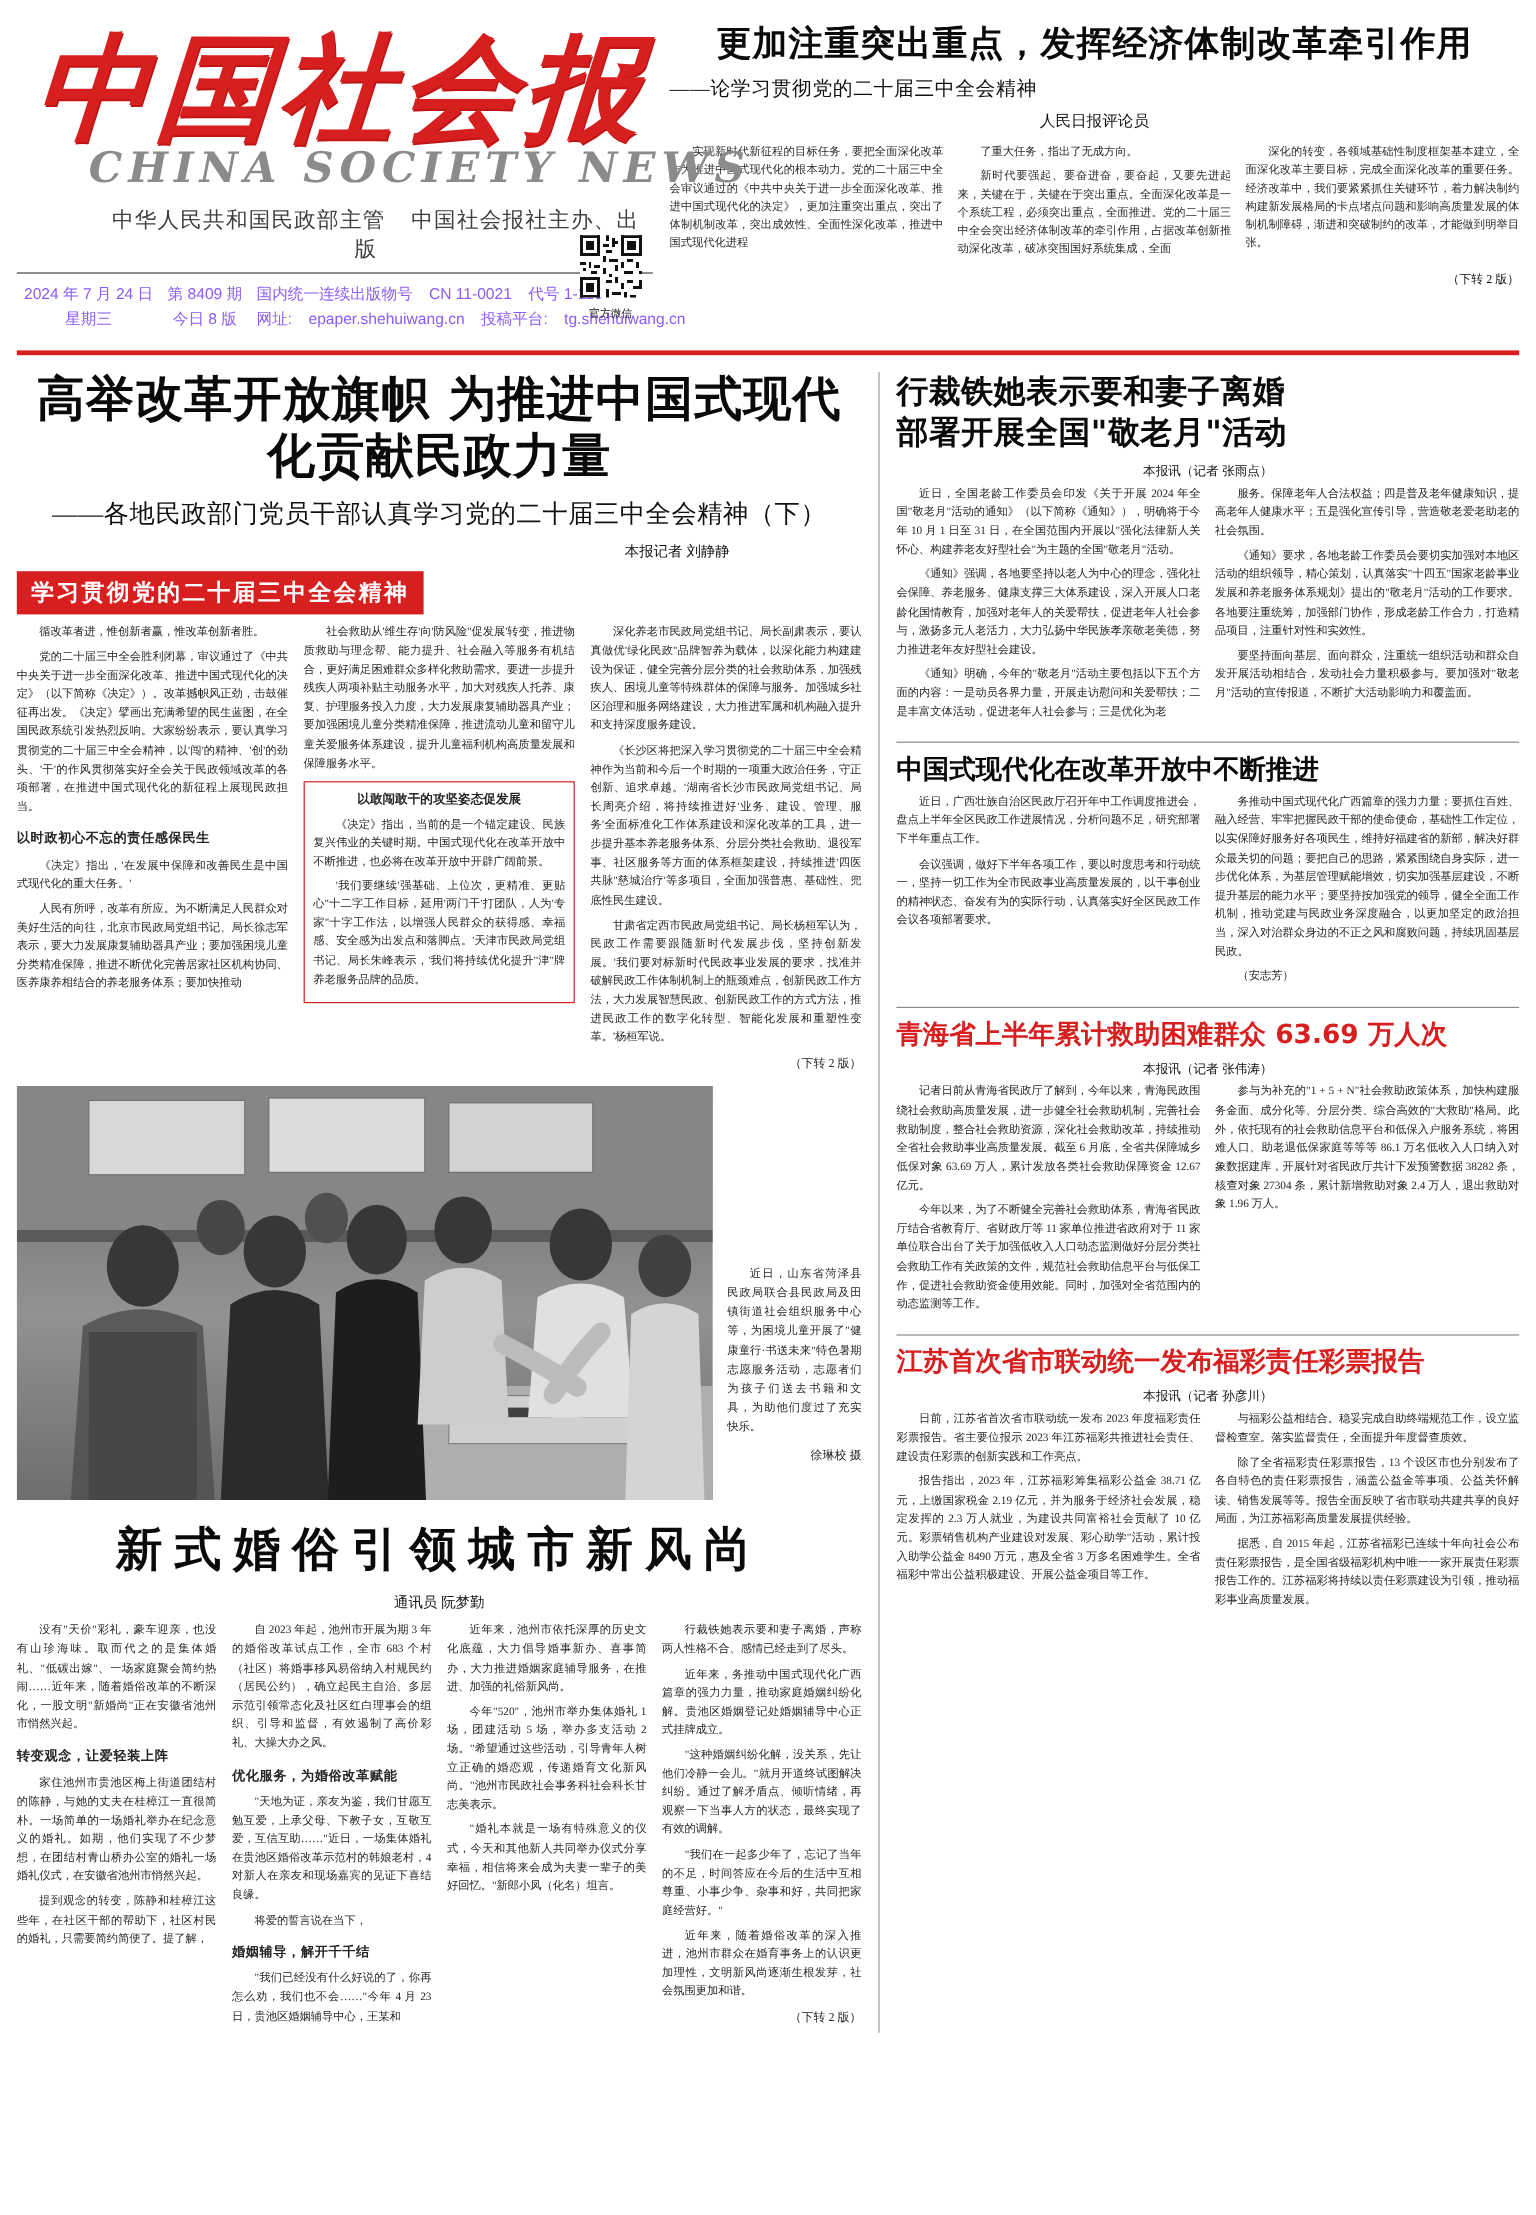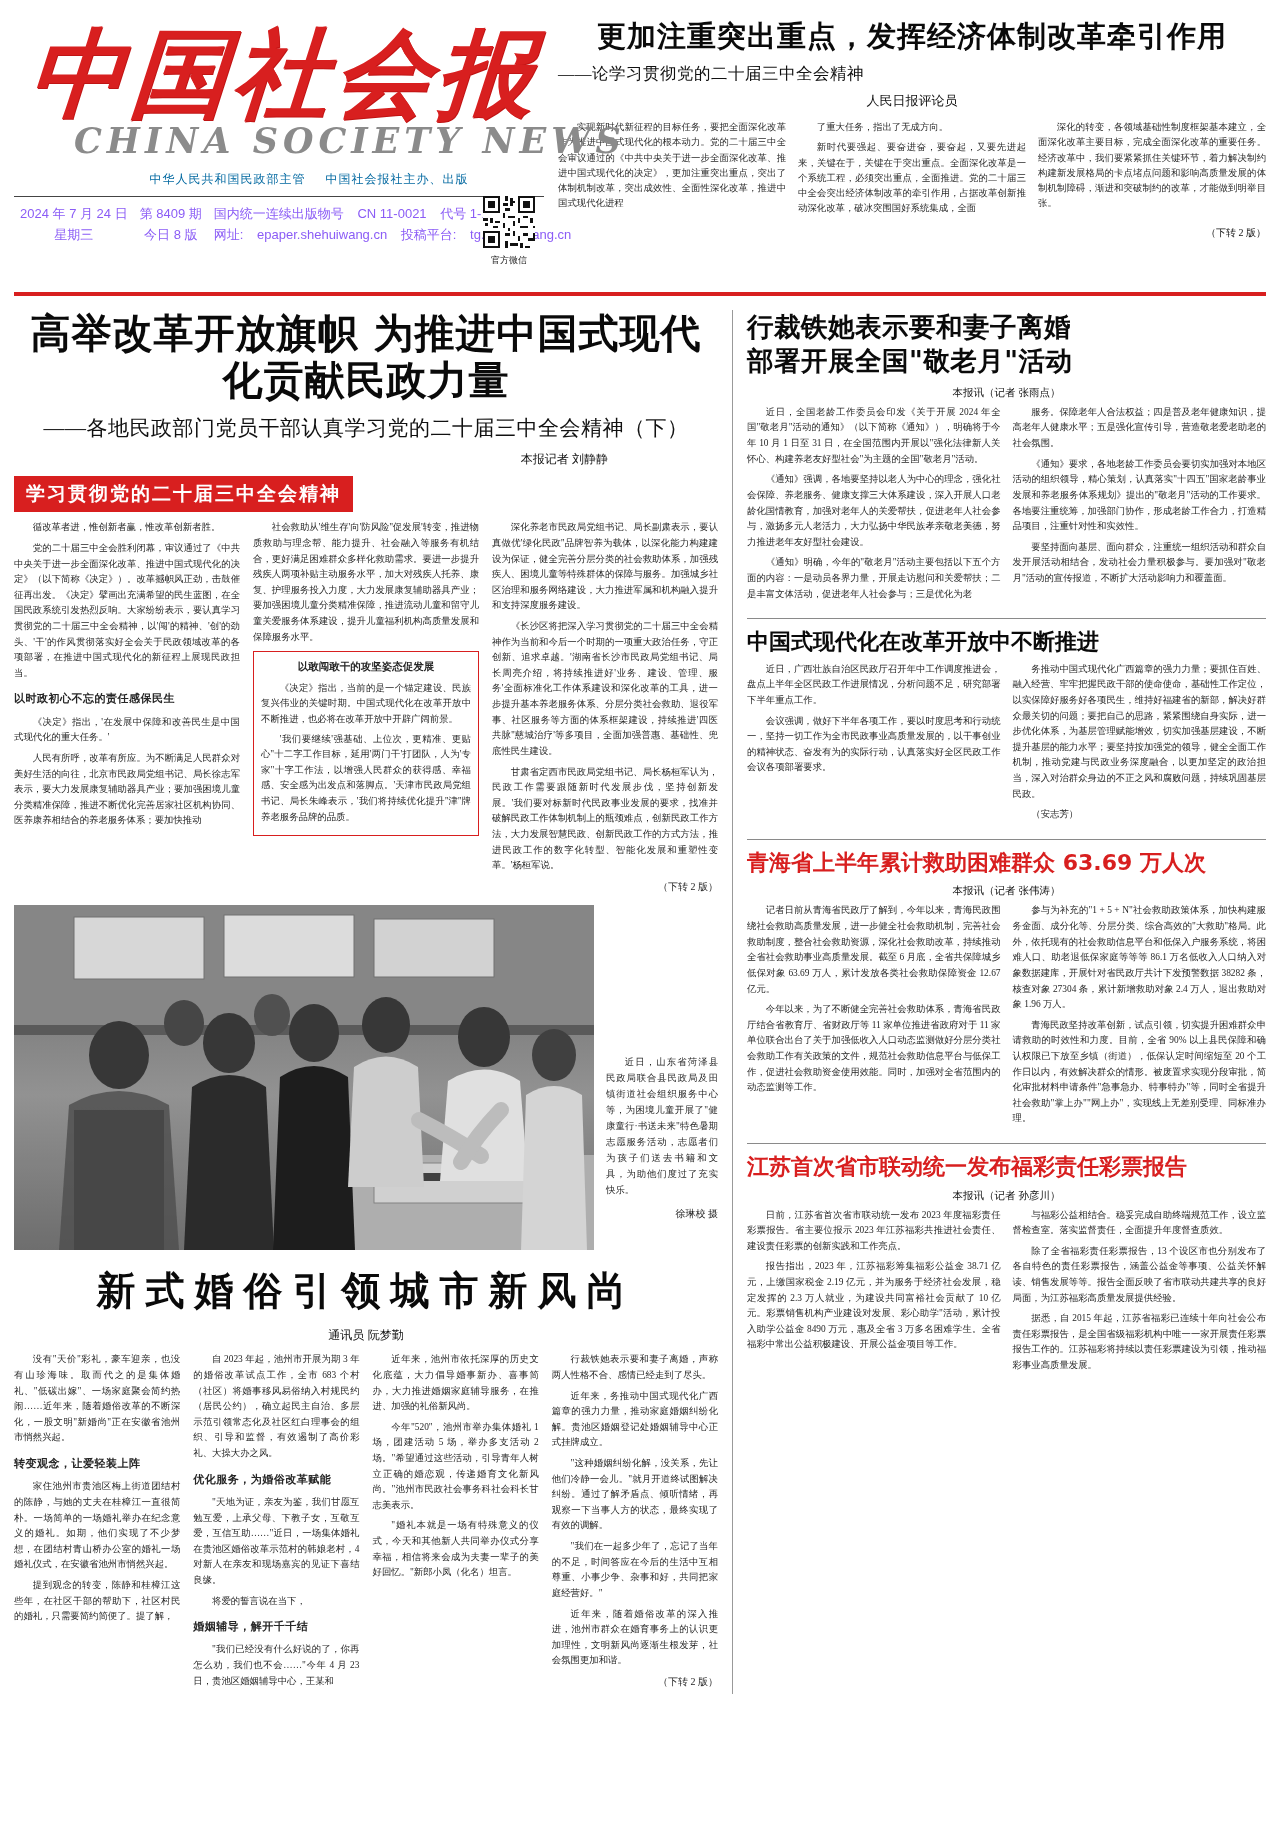--- a/index.html
+++ b/index.html
@@ -39,25 +39,25 @@
     font-size:35px;
     letter-spacing:5px;
     color:#8b8b8b;
     text-align:center;
     margin-top:-6px;
     padding-left:60px;
     white-space:nowrap;
   }
   .mh-sponsor {
     text-align:center;
-    font-size:12px;
+    font-size:18px;
     letter-spacing:1px;
     margin-top:10px;
     padding-left:60px;
-    color:#0369a1;
+    color:#404040;
   }
   .mh-sponsor span { margin:0 8px; }
   .mh-rule { border-top:1px solid #444; margin:8px 0 0 0; }
 
   .mh-info { display:flex; font-family:"Liberation Sans", sans-serif; font-size:13px; padding-top:6px; color:#8b5cf6; }
   .mh-info .col { padding:0 6px; }
   .mh-info .c1 { width:132px; text-align:center; }
   .mh-info .c2 { width:96px; text-align:center; }
   .mh-info .c3 { flex:1; }
   .mh-info .line { line-height:1.65; white-space:nowrap; }
@@ -466,21 +466,20 @@
           <div>青海省上半年累计救助困难群众 63.69 万人次</div>
         </div>
         <div class="rt-byline">本报讯（记者 张伟涛）</div>
         <div class="rt-cols">
           <div class="rt-col">
             <p>记者日前从青海省民政厅了解到，今年以来，青海民政围绕社会救助高质量发展，进一步健全社会救助机制，完善社会救助制度，整合社会救助资源，深化社会救助改革，持续推动全省社会救助事业高质量发展。截至 6 月底，全省共保障城乡低保对象 63.69 万人，累计发放各类社会救助保障资金 12.67 亿元。</p>
             <p>今年以来，为了不断健全完善社会救助体系，青海省民政厅结合省教育厅、省财政厅等 11 家单位推进省政府对于 11 家单位联合出台了关于加强低收入人口动态监测做好分层分类社会救助工作有关政策的文件，规范社会救助信息平台与低保工作，促进社会救助资金使用效能。同时，加强对全省范围内的动态监测等工作。</p>
           </div>
           <div class="rt-col">
             <p>参与为补充的"1 + 5 + N"社会救助政策体系，加快构建服务金面、成分化等、分层分类、综合高效的"大救助"格局。此外，依托现有的社会救助信息平台和低保入户服务系统，将困难人口、助老退低保家庭等等等 86.1 万名低收入人口纳入对象数据建库，开展针对省民政厅共计下发预警数据 38282 条，核查对象 27304 条，累计新增救助对象 2.4 万人，退出救助对象 1.96 万人。</p>
-            <p>青海民政坚持改革创新，试点引领，切实提升困难群众申请救助的时效性和力度。目前，全省 90% 以上县民保障和确认权限已下放至乡镇（街道），低保认定时间缩短至 20 个工作日以内，有效解决群众的情形。被废置求实现分段审批，简化审批材料申请条件"急事急办、特事特办"等，同时全省提升社会救助"掌上办""网上办"，实现线上无差别受理、同标准办理。</p>
           </div>
         </div>
         <div class="rt-sep"></div>
         <div class="rt-head sm red">
           <div>江苏首次省市联动统一发布福彩责任彩票报告</div>
         </div>
         <div class="rt-byline">本报讯（记者 孙彦川）</div>
         <div class="rt-cols">
           <div class="rt-col">
             <p>日前，江苏省首次省市联动统一发布 2023 年度福彩责任彩票报告。省主要位报示 2023 年江苏福彩共推进社会责任、建设责任彩票的创新实践和工作亮点。</p>

